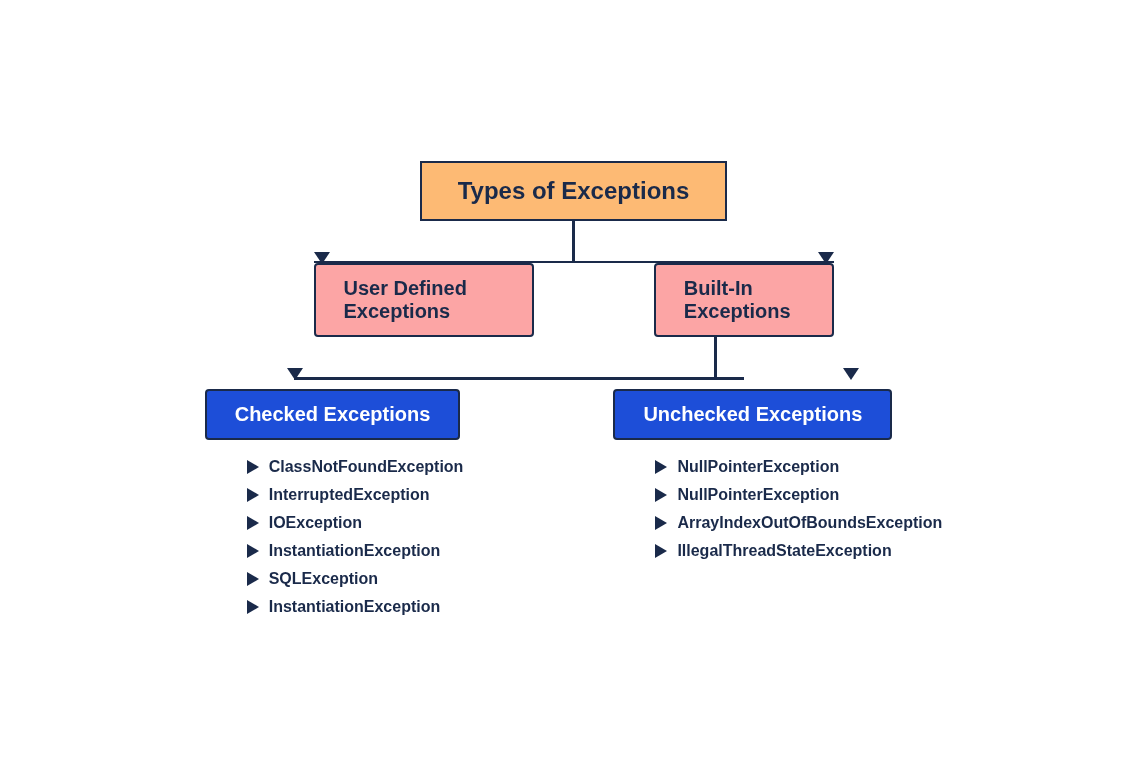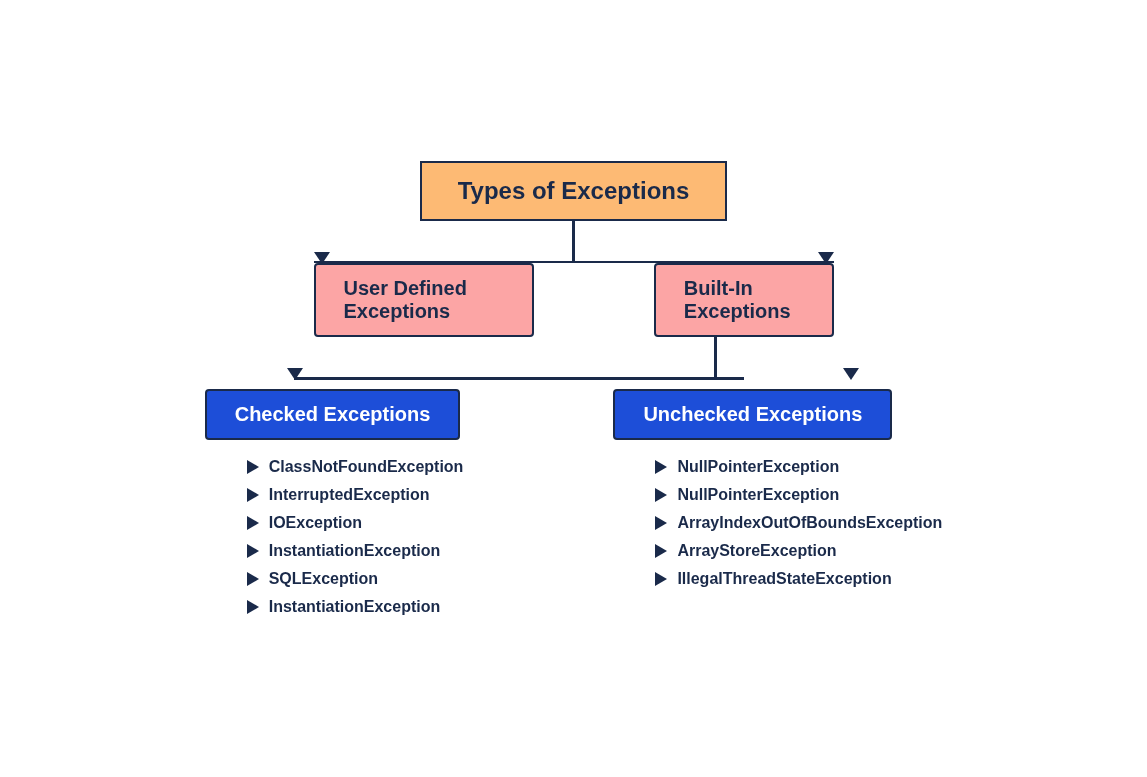--- a/index.html
+++ b/index.html
@@ -211,22 +211,18 @@
         <div class="exception-item">
           <div class="arrow-right"></div>
           <span>NullPointerException</span>
         </div>
         <div class="exception-item">
           <div class="arrow-right"></div>
           <span>ArrayIndexOutOfBoundsException</span>
         </div>
         <div class="exception-item">
           <div class="arrow-right"></div>
-          <span>ArrayStoreException</span>
-        </div>
-        <div class="exception-item">
-          <div class="arrow-right"></div>
           <span>IllegalThreadStateException</span>
         </div>
       </div>
     </div>
   </div>
 </div>
 
 </body></html>

